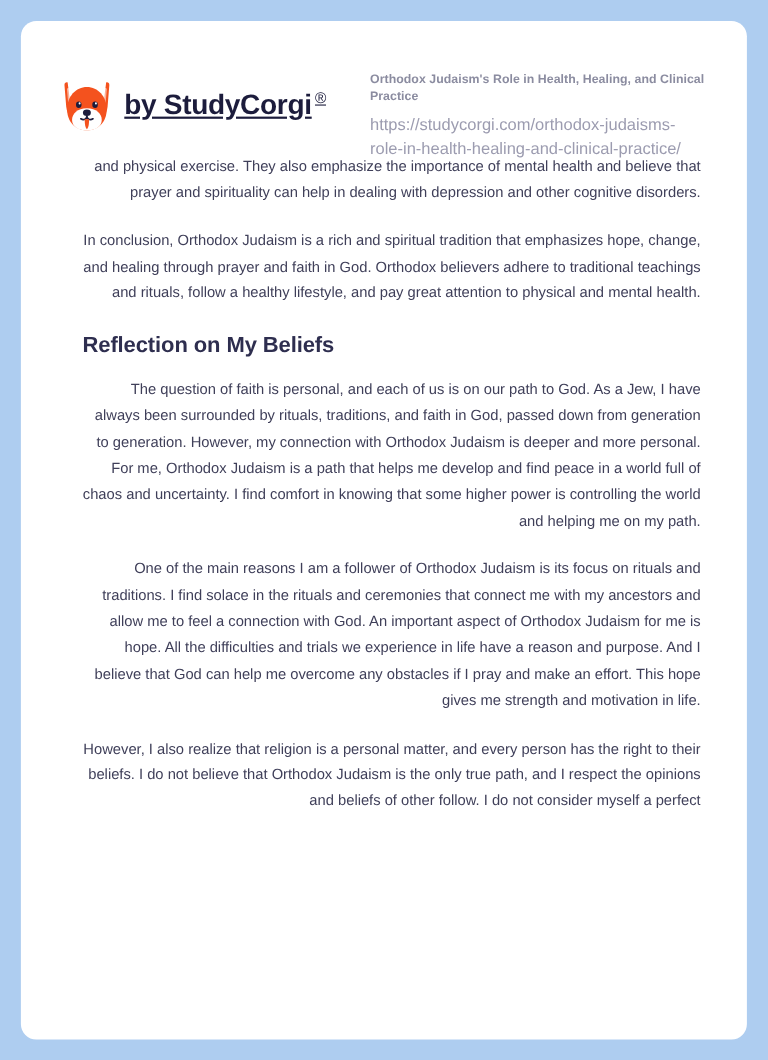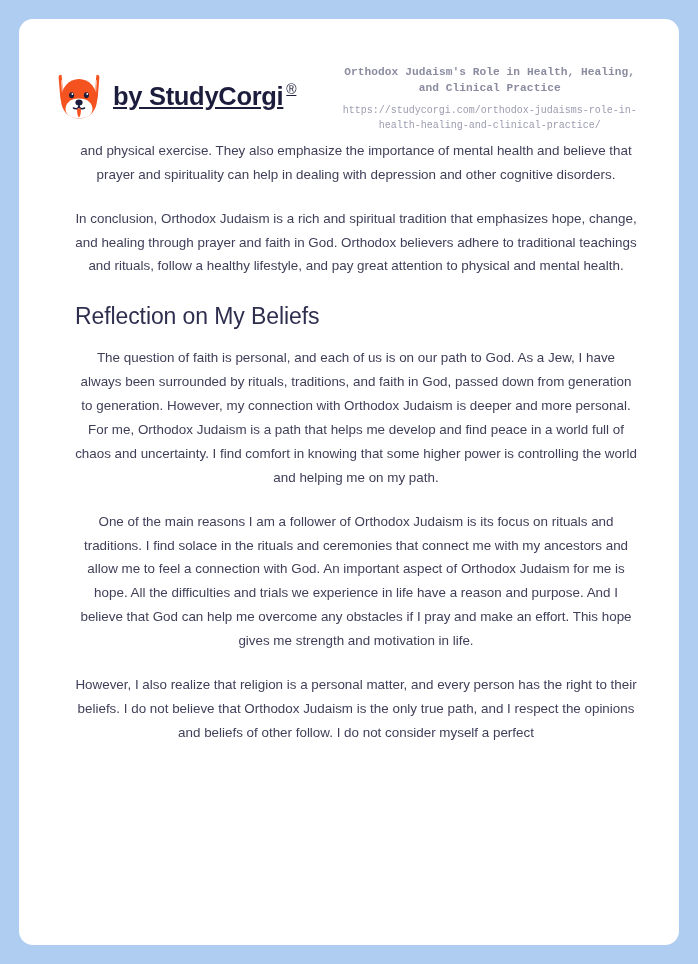--- a/index.html
+++ b/index.html
@@ -65,64 +65,63 @@
   .brand-reg {
     font-size: 14px;
     font-weight: 400;
     color: #1c1c3c;
     line-height: 1;
     margin-left: 3px;
     margin-top: -2px;
   }
 
   .header-meta {
-    text-align: center;
+    text-align: left;
     flex: 1 1 auto;
     padding-left: 40px;
     padding-top: 3px;
     max-width: 360px;
     margin-left: auto;
-    font-family: Liberation Mono, monospace;
   }
 
   .doc-title {
     font-size: 11.2px;
     font-weight: 700;
     color: #8b8ca0;
     line-height: 1.42;
     letter-spacing: 0.05px;
   }
 
   .doc-url {
-    font-size: 10px;
+    font-size: 15px;
     font-weight: 400;
     color: #9c9cb0;
     line-height: 1.5;
     margin-top: 6px;
     word-break: break-word;
   }
 
   
   .doc-body {
     padding: 0 42px 0 56px;
   }
 
   .doc-body p {
     font-size: 13.4px;
     line-height: 1.78;
     color: #3f3f59;
     margin-bottom: 20px;
-    text-align: center;
+    text-align: right;
   }
 
   .doc-body p.first { margin-top: 0; }
 
   .section-heading {
-    font-size: 23px;
-    font-weight: 400;
+    font-size: 20px;
+    font-weight: 700;
     color: #2e2e4f;
     line-height: 1.4;
     margin: 22px 0 14px 0;
     letter-spacing: -0.1px;
   }
 
   .clipped {
     max-height: 78px;
     overflow: hidden;
   }

